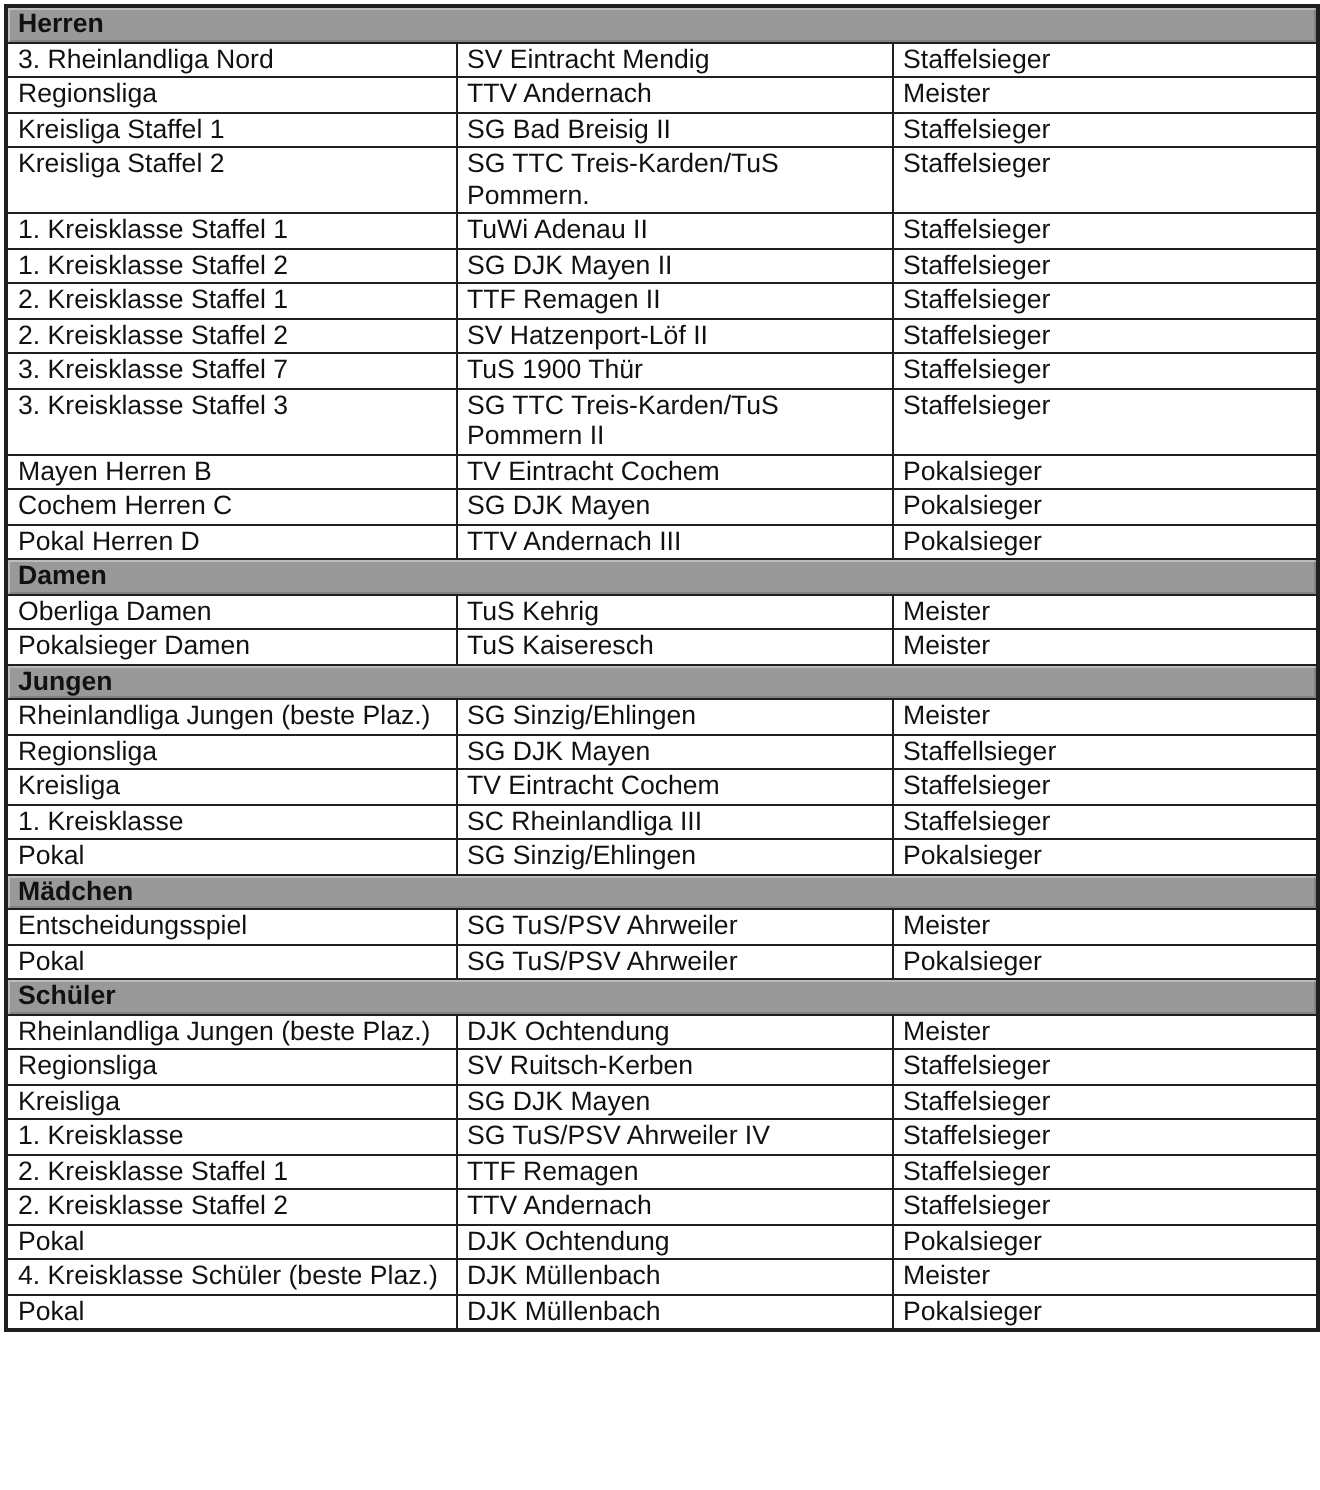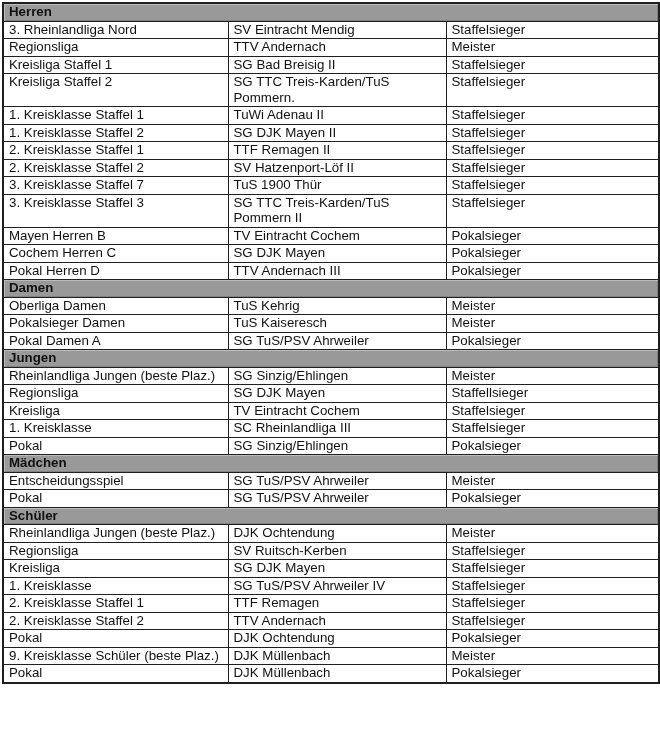--- a/index.html
+++ b/index.html
@@ -149,25 +149,20 @@
     <td>TuS Kehrig</td>
     <td>Meister</td>
   </tr>
 
   <tr>
     <td>Pokalsieger Damen</td>
     <td>TuS Kaiseresch</td>
     <td>Meister</td>
   </tr>
 
-  <tr>
-    <td>Pokal Damen A</td>
-    <td>SG TuS/PSV Ahrweiler</td>
-    <td>Pokalsieger</td>
-  </tr>
 
 
   <tr>
     <td colspan="3" class="section-header">Jungen</td>
   </tr>
 
   <tr>
     <td>Rheinlandliga Jungen (beste Plaz.)</td>
     <td>SG Sinzig/Ehlingen</td>
     <td>Meister</td>
@@ -254,21 +249,21 @@
   </tr>
 
   <tr>
     <td>Pokal</td>
     <td>DJK Ochtendung</td>
     <td>Pokalsieger</td>
   </tr>
 
 
   <tr>
-    <td>9. Kreisklasse Schüler (beste Plaz.)</td>
+    <td>4. Kreisklasse Schüler (beste Plaz.)</td>
     <td>DJK Müllenbach</td>
     <td>Meister</td>
   </tr>
 
   <tr>
     <td>Pokal</td>
     <td>DJK Müllenbach</td>
     <td>Pokalsieger</td>
   </tr>
 </tbody>

